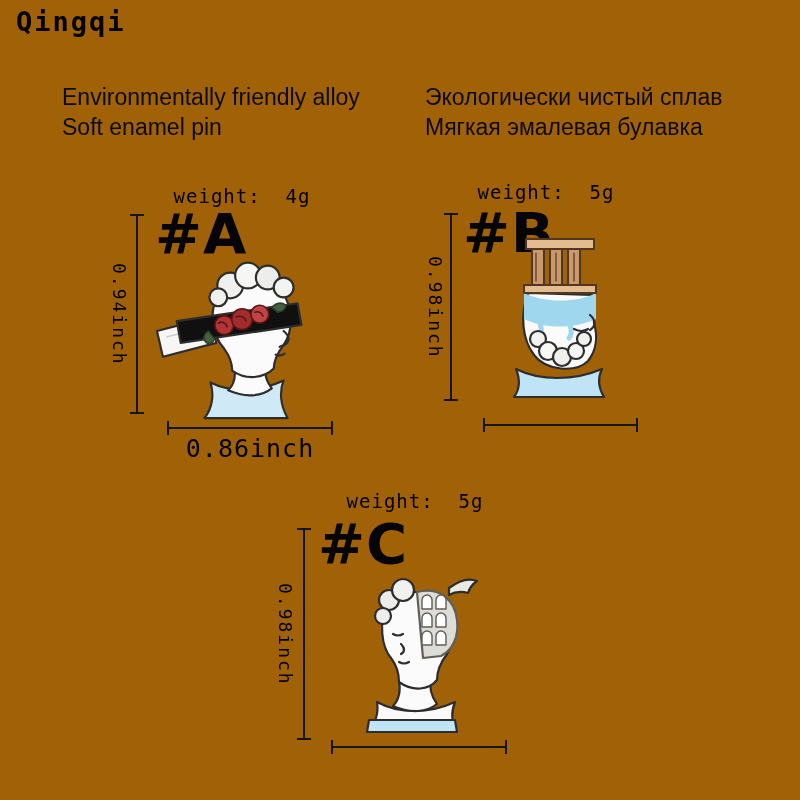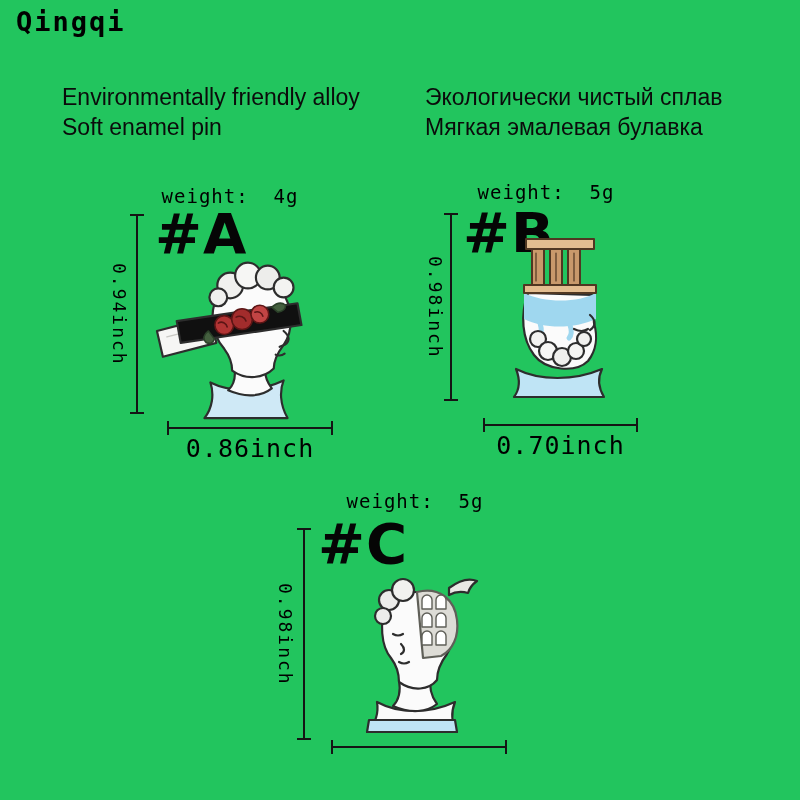--- a/index.html
+++ b/index.html
@@ -1,16 +1,16 @@
 <!DOCTYPE html>
 <html><head>
 <meta charset="utf-8">
 <style>
   html,body{margin:0;padding:0;background:#ffffff;}
-  .canvas{position:relative;width:800px;height:800px;background:#22c55e;overflow:hidden;
+  .canvas{position:relative;width:800px;height:800px;background:#a16207;overflow:hidden;
           font-family:"Liberation Sans",sans-serif;color:#111;}
 
   .brand{position:absolute;left:16px;top:6px;
          font-family:"DejaVu Sans Mono",monospace;font-weight:700;font-size:27px;
          letter-spacing:2px;color:#000;}
 
   .desc{position:absolute;top:82px;font-size:23px;line-height:30px;color:#0b0b0b;}
   .desc-en{left:62px;}
   .desc-ru{left:425px;}
 
@@ -37,21 +37,21 @@
 
   .hline{position:absolute;height:2px;background:#151515;}
   .hline::before,.hline::after{content:"";position:absolute;top:-6px;width:2px;height:14px;background:#151515;}
   .hline::before{left:0;}
   .hline::after{right:0;}
 
   .hlabel{position:absolute;text-align:center;font-family:"DejaVu Sans Mono",monospace;
           font-size:25px;letter-spacing:1px;color:#000;}
 
   
-  .pin-a .weight{left:30px;top:5px;width:200px;}
+  .pin-a .weight{left:42px;top:5px;width:200px;}
   .pin-a .pin-id{left:55px;top:26px;}
   .pin-a .art{left:52px;top:54px;width:190px;height:190px;}
   .pin-a .vlabel{left:4px;top:34px;height:200px;}
   .pin-a .vline{left:36px;top:34px;height:200px;}
   .pin-a .hline{left:67px;top:247px;width:166px;}
   .pin-a .hlabel{left:67px;top:254px;width:166px;}
 
   
   .pin-b .weight{left:26px;top:6px;width:200px;}
   .pin-b .pin-id{left:43px;top:30px;}
@@ -167,21 +167,20 @@
 
           <path d="M112 88 C118 93 118 99 112 103" fill="none"></path>
           <path d="M96 102 q8 4 14 0" fill="none"></path>
         </g>
       </svg>
     </div>
 
     <div class="vlabel">0.98inch</div>
     <div class="vline"></div>
     <div class="hline"></div>
-    <div class="hlabel">0.70inch</div>
   </section>
 
   <section class="pin pin-c">
     <div class="weight">weight:  5g</div>
     <div class="pin-id">#C</div>
 
     <div class="art" aria-label="statue head merged with colosseum arches">
       <svg viewBox="0 0 188 200" xmlns="http://www.w3.org/2000/svg">
         <g stroke="#2d2d2d" stroke-width="2.2" stroke-linejoin="round" stroke-linecap="round">
 

